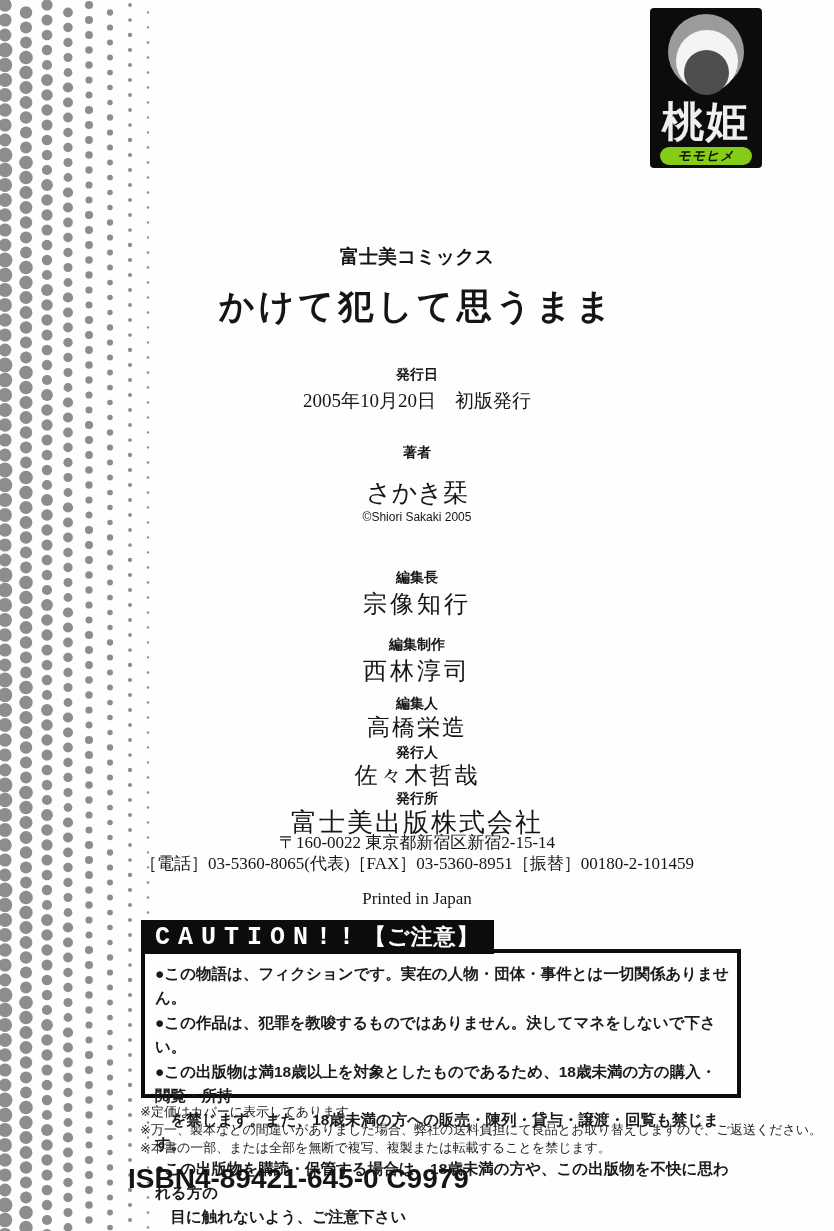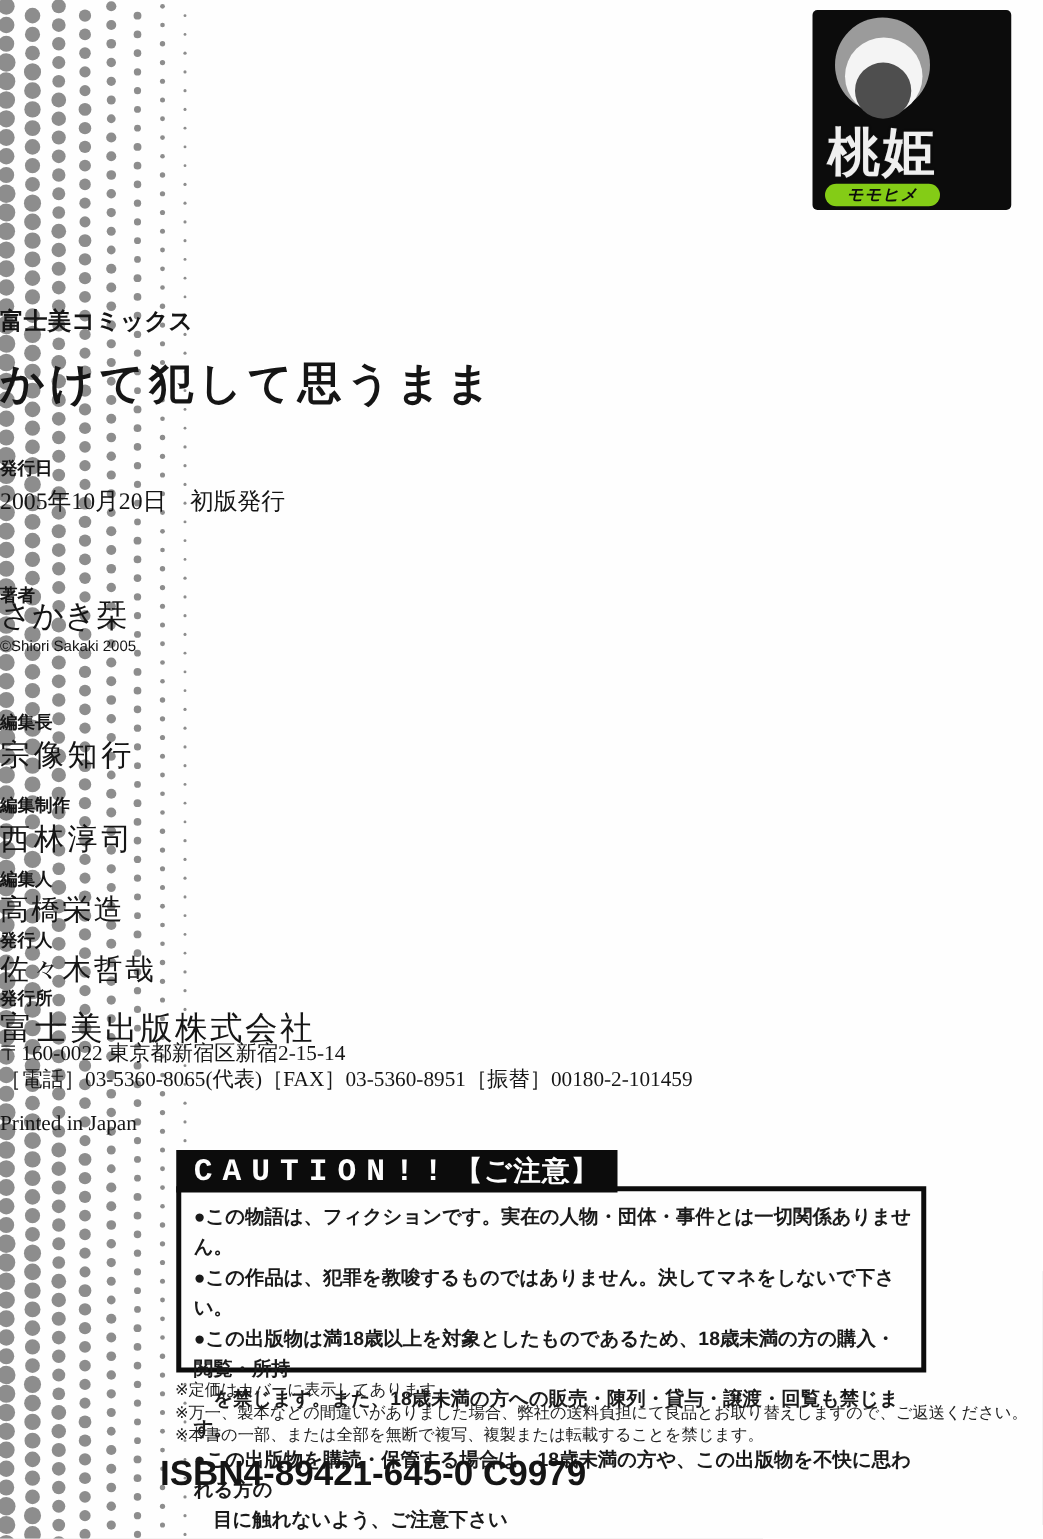--- a/index.html
+++ b/index.html
@@ -13,21 +13,21 @@
     color: #151515;
     font-family: "Liberation Sans", "DejaVu Sans", sans-serif;
   }
   .halftone { position: absolute; left: 0; top: 0; }
   .halftone circle { fill: #8d8d8d; }
 
   
   .logo {
     position: absolute; left: 650px; top: 8px;
     width: 112px; height: 160px;
-    background: #0c0c0c; border-radius: 4px; padding-left: 47px;
+    background: #0c0c0c; border-radius: 4px;
   }
   .logo-peach { position: absolute; left: 0; top: 0; width: 112px; height: 92px; }
   .logo-peach .c1 {
     position: absolute; left: 18px; top: 6px; width: 76px; height: 76px;
     background: #9b9b9b; border-radius: 50%;
   }
   .logo-peach .c2 {
     position: absolute; left: 26px; top: 22px; width: 62px; height: 62px;
     background: #f4f4f4; border-radius: 50%;
   }
@@ -43,28 +43,28 @@
     font-family: "Liberation Sans", "DejaVu Sans", sans-serif;
   }
   .logo-badge {
     position: absolute; left: 10px; top: 139px; width: 92px; height: 18px;
     background: #84cc16; border-radius: 9px;
     text-align: center; font-size: 13px; font-weight: bold; font-style: italic;
     line-height: 18px; color: #0c0c0c; letter-spacing: 1px;
   }
 
   
-  .row { position: absolute; left: 0; right: 0; text-align: left; white-space: nowrap; }
+  .row { position: absolute; left: 0; right: 0; text-align: center; white-space: nowrap; }
   .serif { font-family: "Liberation Serif", "DejaVu Serif", serif; }
   .series  { top: 244px; font-size: 19px; font-weight: bold; }
   .title   { top: 283px; font-size: 35px; font-weight: bold; letter-spacing: 4px; margin: 0; }
   .lbl     { font-size: 14px; font-weight: bold; }
   .lbl-date   { top: 366px; }
   .val-date   { top: 388px; font-size: 19px; }
-  .lbl-author { top: 468px; }
+  .lbl-author { top: 444px; }
   .val-author { top: 476px; font-size: 25px; }
   .copyright  { top: 510px; font-size: 12px; }
   .lbl-chief  { top: 569px; font-family: Liberation Mono, monospace; }
   .val-chief  { top: 588px; font-size: 24px; letter-spacing: 3px; }
   .lbl-edprod { top: 636px; }
   .val-edprod { top: 655px; font-size: 24px; letter-spacing: 3px; }
   .lbl-editor { top: 695px; }
   .val-editor { top: 712px; font-size: 23px; letter-spacing: 2px; }
   .lbl-issuer { top: 744px; }
   .val-issuer { top: 760px; font-size: 23px; letter-spacing: 2px; }

